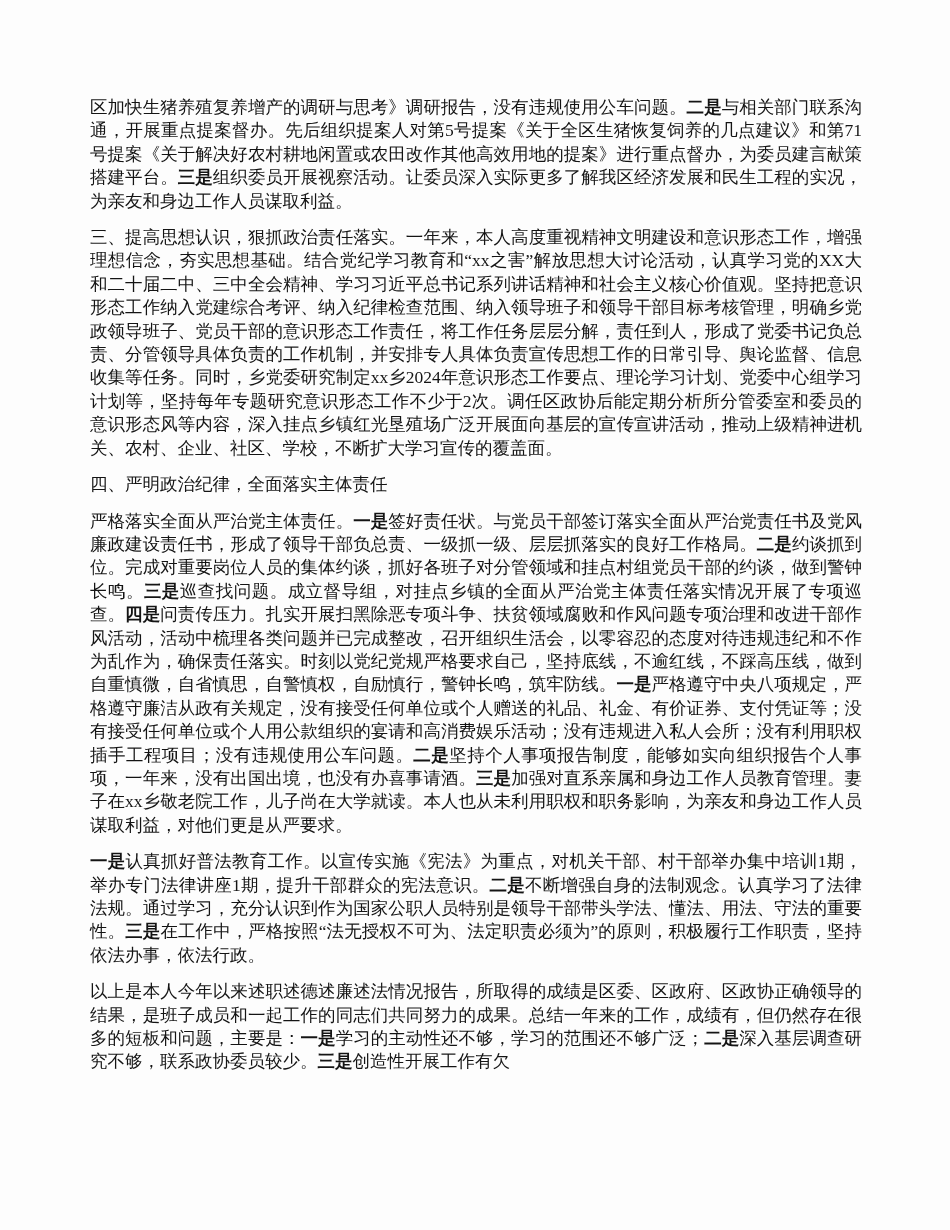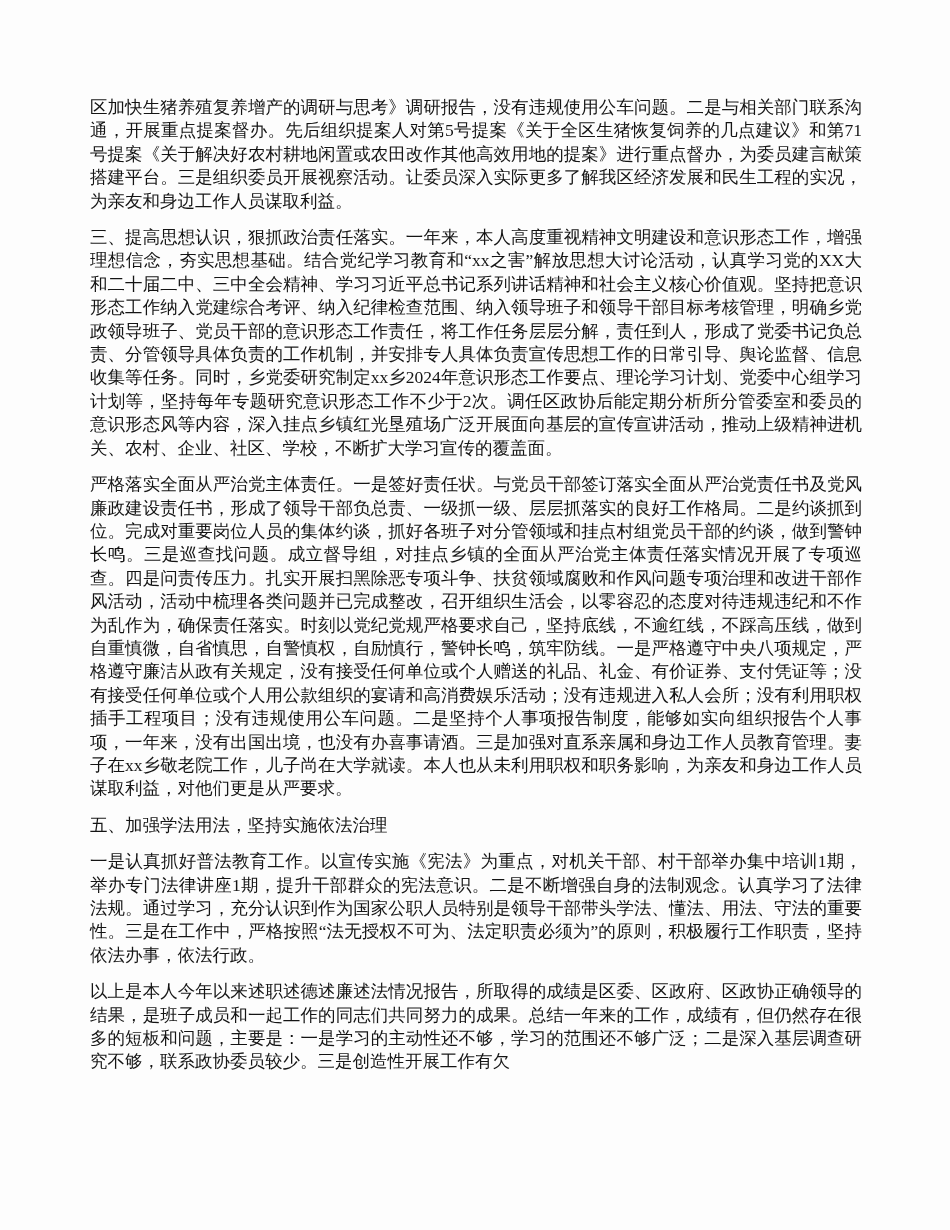--- a/index.html
+++ b/index.html
@@ -27,26 +27,26 @@
     word-break: break-all;
   }
   .doc p {
     margin: 0 0 13px 0;
     padding: 0;
   }
   .doc p:last-child {
     margin-bottom: 1px;
   }
   .doc span.b {
-    font-weight: normal;
+    font-weight: bold;
   }
 </style>
 </head>
 <body style="background: rgb(253, 253, 253);">
 
 <div class="doc" style="color: rgb(20, 20, 20);">
   <p><span>区加快生猪养殖复养增产的调研与思考》调研报告，没有违规使用公车问题。</span><span class="b">二是</span><span>与相关部门联系沟通，开展重点提案督办。先后组织提案人对第5号提案《关于全区生猪恢复饲养的几点建议》和第71号提案《关于解决好农村耕地闲置或农田改作其他高效用地的提案》进行重点督办，为委员建言献策搭建平台。</span><span class="b">三是</span><span>组织委员开展视察活动。让委员深入实际更多了解我区经济发展和民生工程的实况，为亲友和身边工作人员谋取利益。</span></p>
   <p><span>三、提高思想认识，狠抓政治责任落实。一年来，本人高度重视精神文明建设和意识形态工作，增强理想信念，夯实思想基础。结合党纪学习教育和“xx之害”解放思想大讨论活动，认真学习党的XX大和二十届二中、三中全会精神、学习习近平总书记系列讲话精神和社会主义核心价值观。坚持把意识形态工作纳入党建综合考评、纳入纪律检查范围、纳入领导班子和领导干部目标考核管理，明确乡党政领导班子、党员干部的意识形态工作责任，将工作任务层层分解，责任到人，形成了党委书记负总责、分管领导具体负责的工作机制，并安排专人具体负责宣传思想工作的日常引导、舆论监督、信息收集等任务。同时，乡党委研究制定xx乡2024年意识形态工作要点、理论学习计划、党委中心组学习计划等，坚持每年专题研究意识形态工作不少于2次。调任区政协后能定期分析所分管委室和委员的意识形态风等内容，深入挂点乡镇红光垦殖场广泛开展面向基层的宣传宣讲活动，推动上级精神进机关、农村、企业、社区、学校，不断扩大学习宣传的覆盖面。</span></p>
+  <p><span>四、严明政治纪律，全面落实主体责任</span></p>
   <p><span>严格落实全面从严治党主体责任。</span><span class="b">一是</span><span>签好责任状。与党员干部签订落实全面从严治党责任书及党风廉政建设责任书，形成了领导干部负总责、一级抓一级、层层抓落实的良好工作格局。</span><span class="b">二是</span><span>约谈抓到位。完成对重要岗位人员的集体约谈，抓好各班子对分管领域和挂点村组党员干部的约谈，做到警钟长鸣。</span><span class="b">三是</span><span>巡查找问题。成立督导组，对挂点乡镇的全面从严治党主体责任落实情况开展了专项巡查。</span><span class="b">四是</span><span>问责传压力。扎实开展扫黑除恶专项斗争、扶贫领域腐败和作风问题专项治理和改进干部作风活动，活动中梳理各类问题并已完成整改，召开组织生活会，以零容忍的态度对待违规违纪和不作为乱作为，确保责任落实。时刻以党纪党规严格要求自己，坚持底线，不逾红线，不踩高压线，做到自重慎微，自省慎思，自警慎权，自励慎行，警钟长鸣，筑牢防线。</span><span class="b">一是</span><span>严格遵守中央八项规定，严格遵守廉洁从政有关规定，没有接受任何单位或个人赠送的礼品、礼金、有价证券、支付凭证等；没有接受任何单位或个人用公款组织的宴请和高消费娱乐活动；没有违规进入私人会所；没有利用职权插手工程项目；没有违规使用公车问题。</span><span class="b">二是</span><span>坚持个人事项报告制度，能够如实向组织报告个人事项，一年来，没有出国出境，也没有办喜事请酒。</span><span class="b">三是</span><span>加强对直系亲属和身边工作人员教育管理。妻子在xx乡敬老院工作，儿子尚在大学就读。本人也从未利用职权和职务影响，为亲友和身边工作人员谋取利益，对他们更是从严要求。</span></p>
-  <p><span>五、加强学法用法，坚持实施依法治理</span></p>
   <p><span class="b">一是</span><span>认真抓好普法教育工作。以宣传实施《宪法》为重点，对机关干部、村干部举办集中培训1期，举办专门法律讲座1期，提升干部群众的宪法意识。</span><span class="b">二是</span><span>不断增强自身的法制观念。认真学习了法律法规。通过学习，充分认识到作为国家公职人员特别是领导干部带头学法、懂法、用法、守法的重要性。</span><span class="b">三是</span><span>在工作中，严格按照“法无授权不可为、法定职责必须为”的原则，积极履行工作职责，坚持依法办事，依法行政。</span></p>
   <p><span>以上是本人今年以来述职述德述廉述法情况报告，所取得的成绩是区委、区政府、区政协正确领导的结果，是班子成员和一起工作的同志们共同努力的成果。总结一年来的工作，成绩有，但仍然存在很多的短板和问题，主要是：</span><span class="b">一是</span><span>学习的主动性还不够，学习的范围还不够广泛；</span><span class="b">二是</span><span>深入基层调查研究不够，联系政协委员较少。</span><span class="b">三是</span><span>创造性开展工作有欠</span></p>
 </div>
 
 </body></html>

